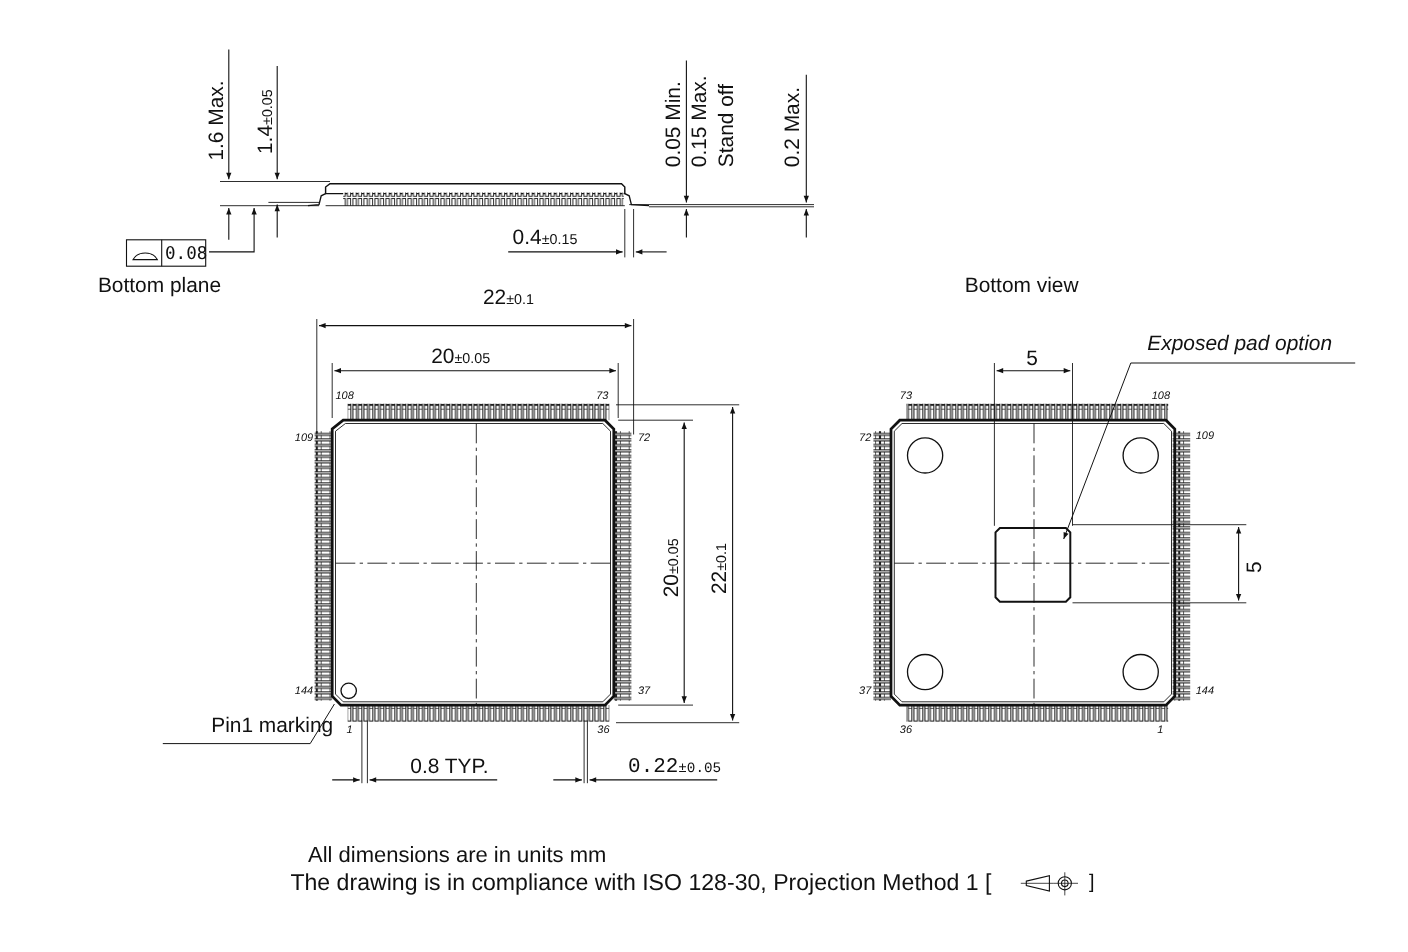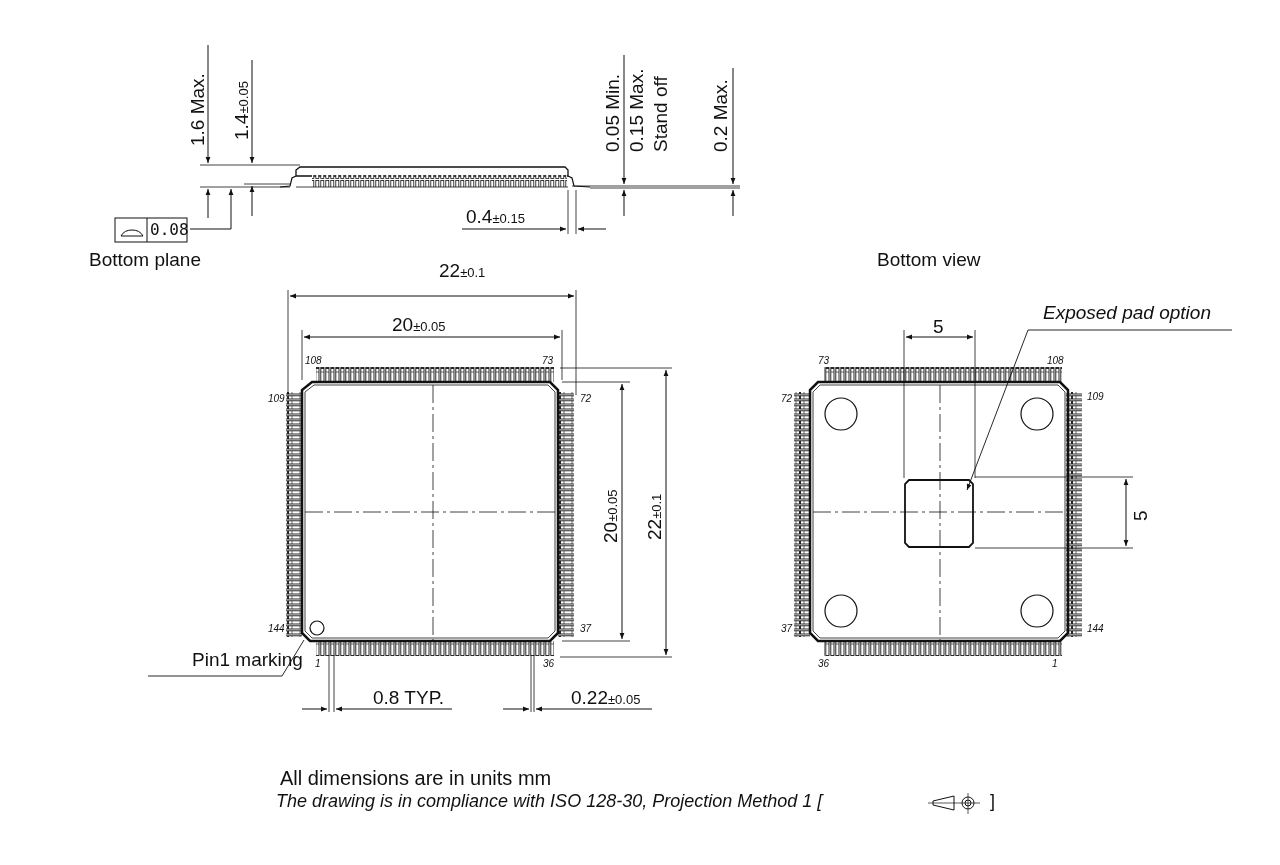--- a/index.html
+++ b/index.html
@@ -166,30 +166,30 @@
 <div class="pin" style="left:305px;top:355px;">108</div>
 <div class="pin" style="left:542px;top:355px;">73</div>
 <div class="pin" style="left:268px;top:393px;">109</div>
 <div class="pin" style="left:580px;top:393px;">72</div>
 <div class="pin" style="left:268px;top:623px;">144</div>
 <div class="pin" style="left:580px;top:623px;">37</div>
 <div class="pin" style="left:315px;top:658px;">1</div>
 <div class="pin" style="left:543px;top:658px;">36</div>
 <div class="t" style="left:145px;top:650px;margin-left:47px;">Pin1 marking</div>
 <div class="t" style="left:373px;top:688px;">0.8 TYP.</div>
-<div class="t" style="left:571px;top:688px;"><span>0.22</span><span class="s">±0.05</span></div>
+<div class="t" style="left:571px;top:688px;font-family:Liberation Mono, monospace;"><span>0.22</span><span class="s">±0.05</span></div>
 
 <div class="t" style="left:877px;top:250px;">Bottom view</div>
 <div class="t" style="left:1043px;top:303px;font-style:italic;">Exposed pad option</div>
 <div class="t" style="left:933px;top:317px;">5</div>
 <div class="t rot" style="left:1131px;top:521px;">5</div>
 <div class="pin" style="left:818px;top:355px;">73</div>
 <div class="pin" style="left:1047px;top:355px;">108</div>
 <div class="pin" style="left:781px;top:393px;">72</div>
 <div class="pin" style="left:1087px;top:391px;">109</div>
 <div class="pin" style="left:781px;top:623px;">37</div>
 <div class="pin" style="left:1087px;top:623px;">144</div>
 <div class="pin" style="left:818px;top:658px;">36</div>
 <div class="pin" style="left:1052px;top:658px;">1</div>
 
 <div class="t" style="left:280px;top:768px;font-size:20px;">All dimensions are in units mm</div>
-<div class="t" style="left:276px;top:792px;font-size:18px;font-style:italic;">The drawing is in compliance with ISO 128-30, Projection Method 1 [</div>
+<div class="t" style="left:264px;top:792px;font-size:21px;">The drawing is in compliance with ISO 128-30, Projection Method 1 [</div>
 <div class="t" style="left:990px;top:792px;font-size:18px;">]</div>
 
 </body></html>

